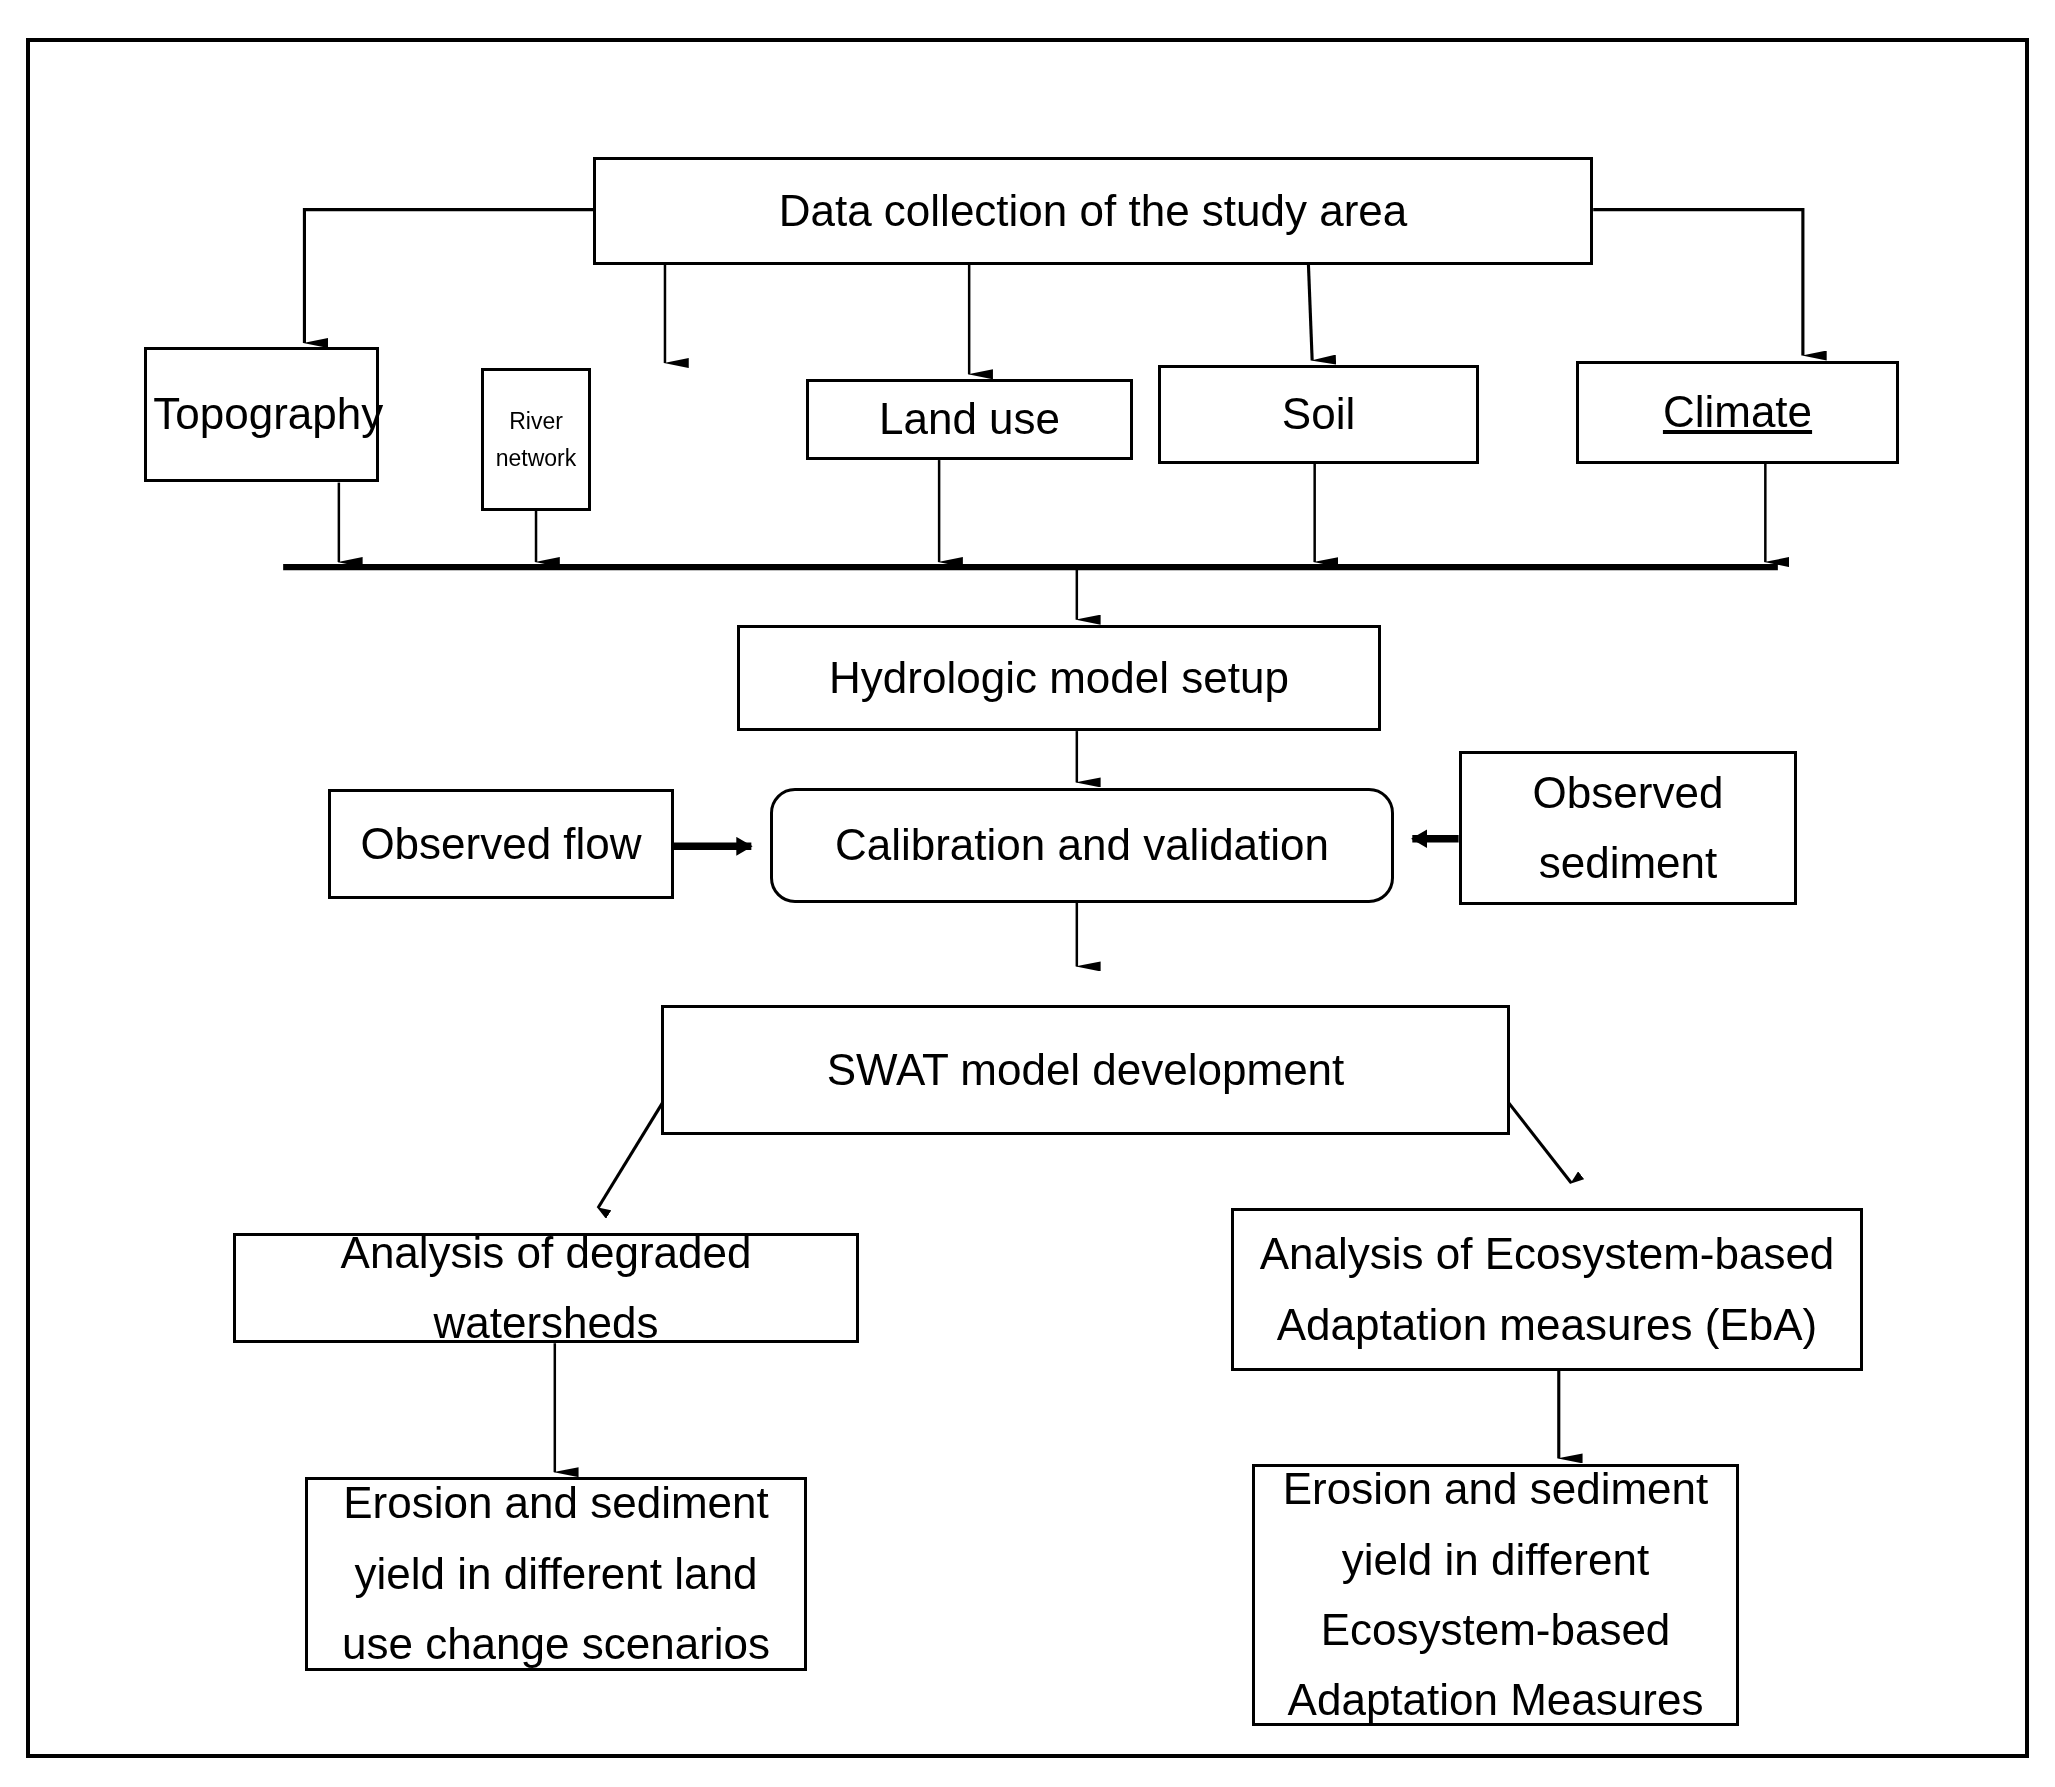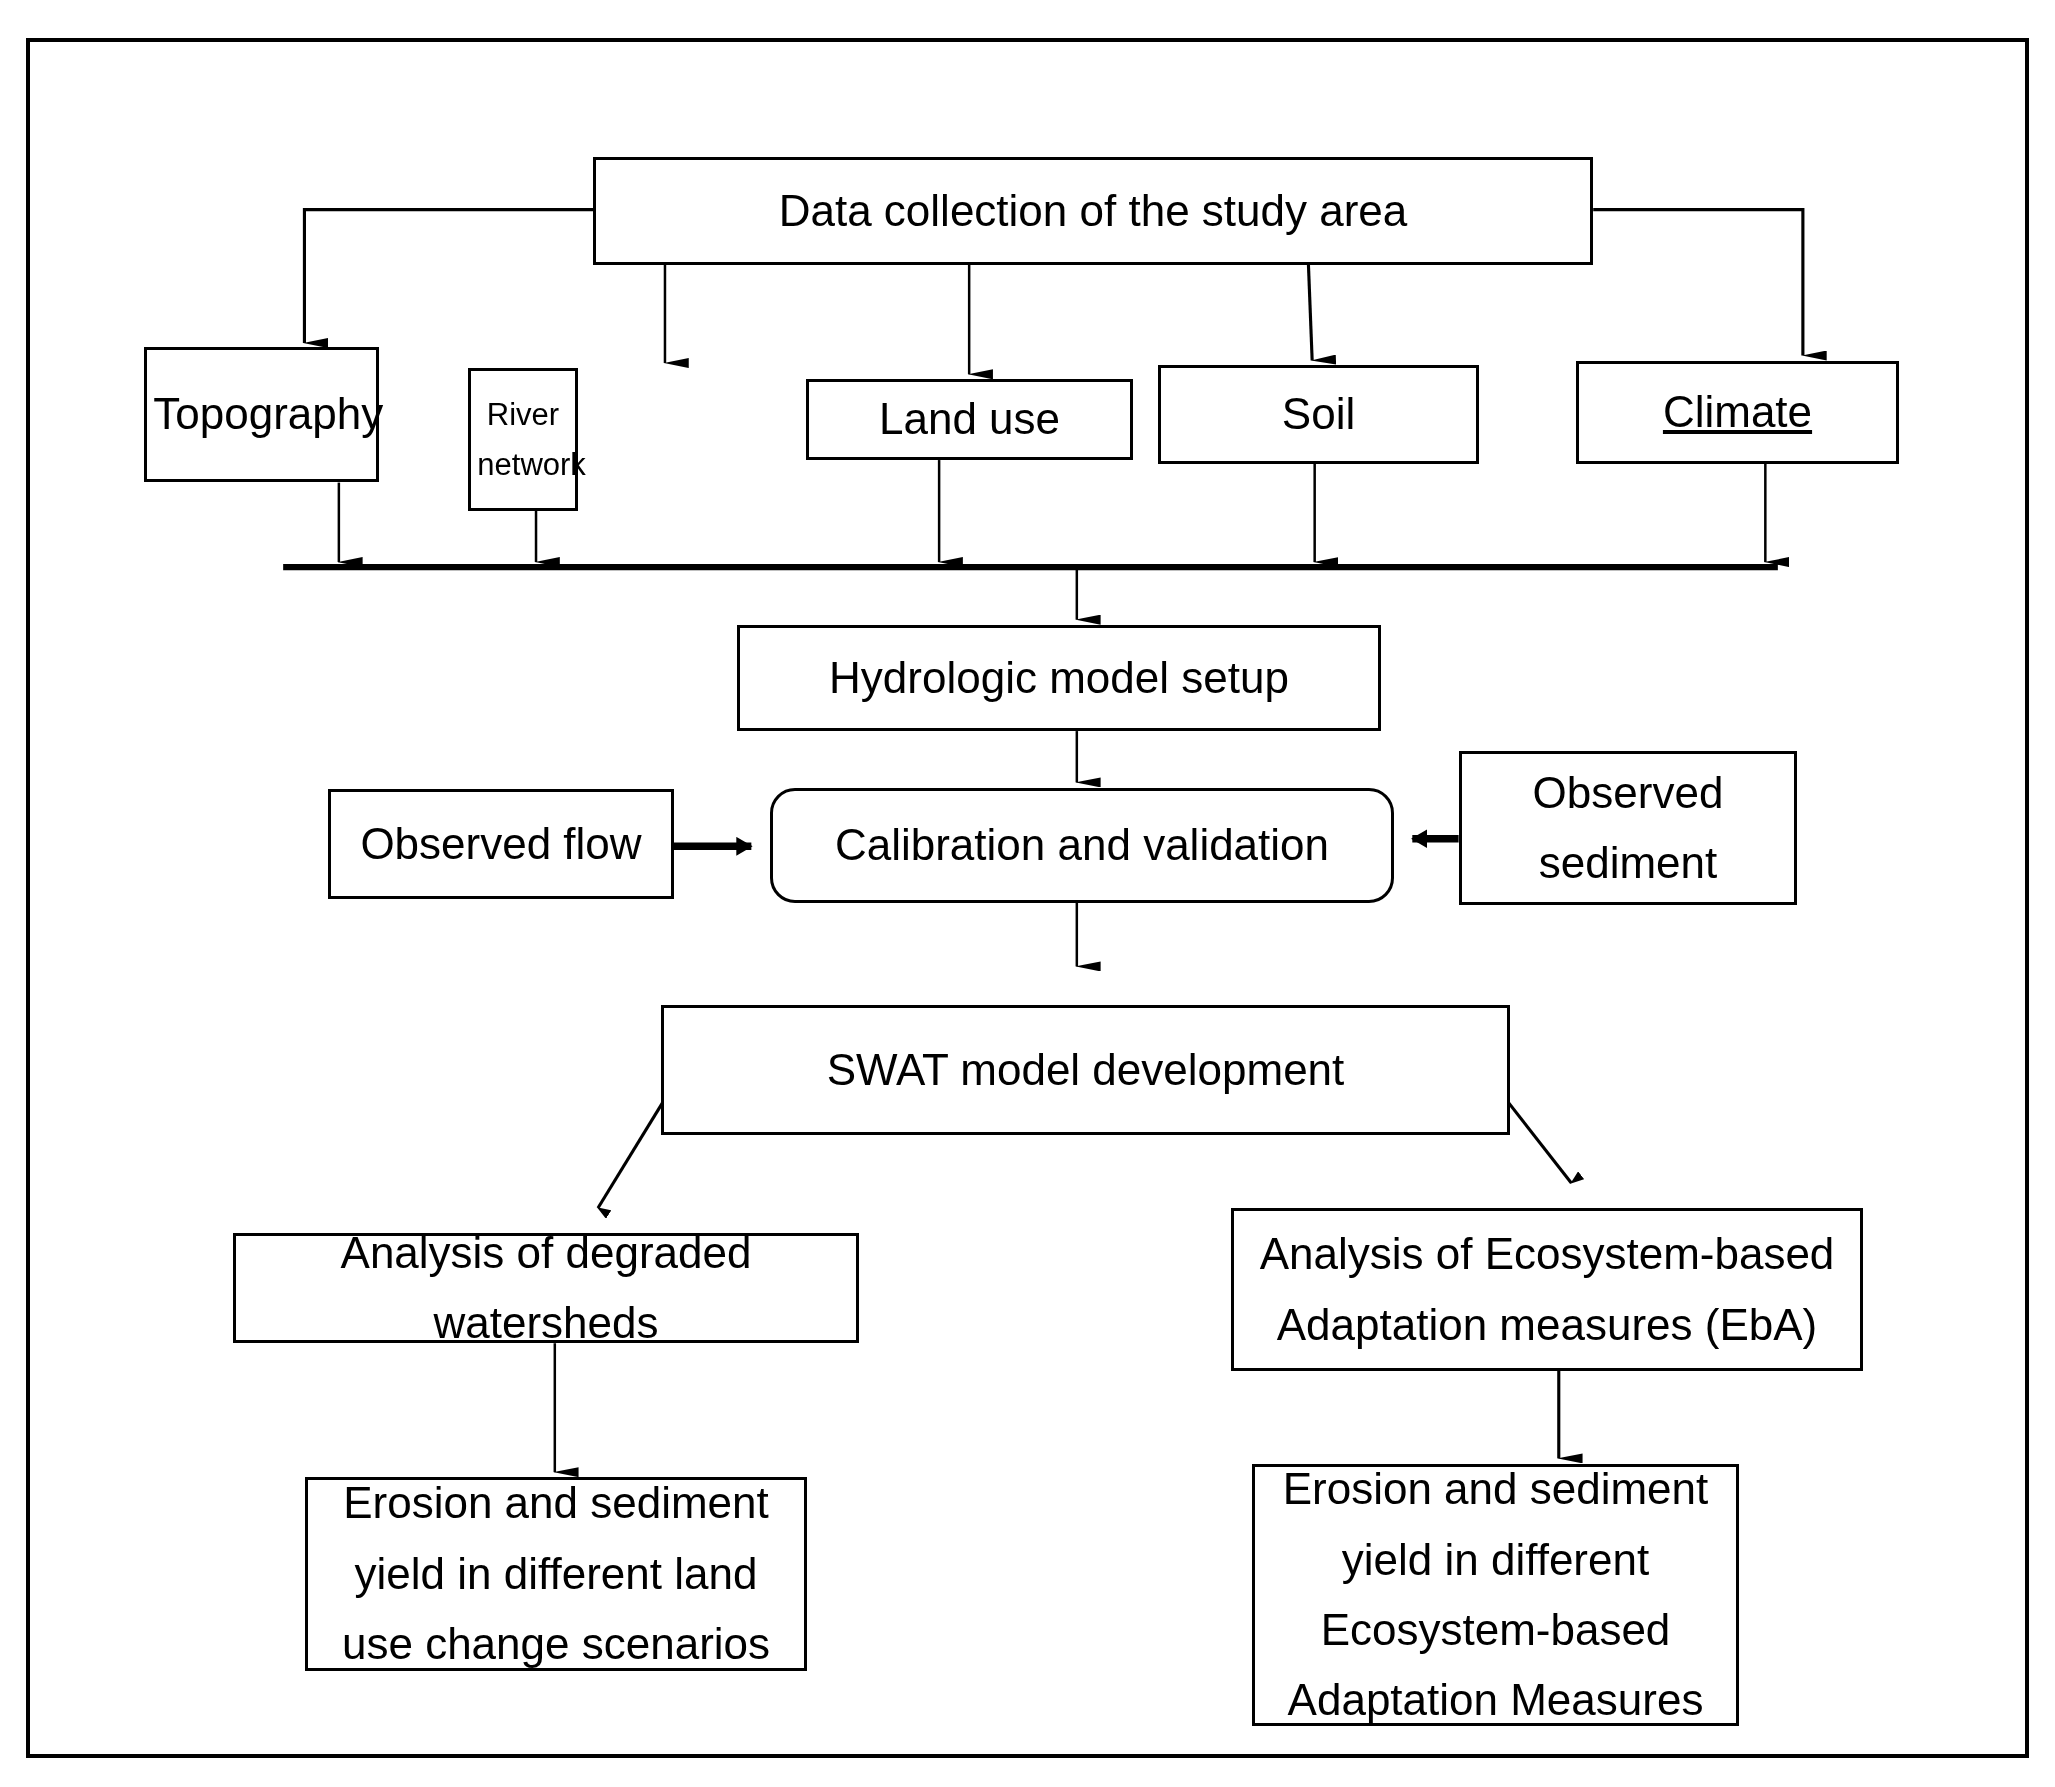--- a/index.html
+++ b/index.html
@@ -52,21 +52,21 @@
     padding: 2.5px 6.3px;
   }
   .node .label {
     display: block;
     width: 100%;
     white-space: pre-line;
   }
   
   #node-data-collection { left: 593px;  top: 157px;  width: 1000px; height: 108px; }
   #node-topography      { left: 108px;  top: 347px;  width: 235px;  height: 135px; margin-left: 36px; }
-  #node-river-network   { left: 468px;  top: 368px;  width: 110px;  height: 143px;  font-size: 31px; }
+  #node-river-network   { left: 481px;  top: 368px;  width: 110px;  height: 143px;  font-size: 23px; }
   #node-land-use        { left: 806px; top: 379px;  width: 327px;  height: 81px; }
   #node-soil            { left: 1158px; top: 365px;  width: 321px;  height: 99px; }
   #node-climate         { left: 1576px; top: 361px;  width: 323px;  height: 103px; text-decoration: underline; }
   #node-hydrologic      { left: 737px; top: 625px;  width: 644px; height: 106px; }
   #node-observed-flow   { left: 328px;  top: 789px; width: 346px;  height: 110px; }
   #node-calibration     { left: 770px; top: 788px; width: 624px;  height: 115px; border-radius: 25px; }
   #node-observed-sediment { left: 1459px; top: 751px; width: 338px; height: 154px; }
   #node-swat            { left: 661px; top: 972px; width: 849px; height: 130px; margin-top: 33px; }
   #node-degraded        { left: 233px;  top: 1233px; width: 626px; height: 110px; }
   #node-eba             { left: 1231px; top: 1208px; width: 632px; height: 163px; }

